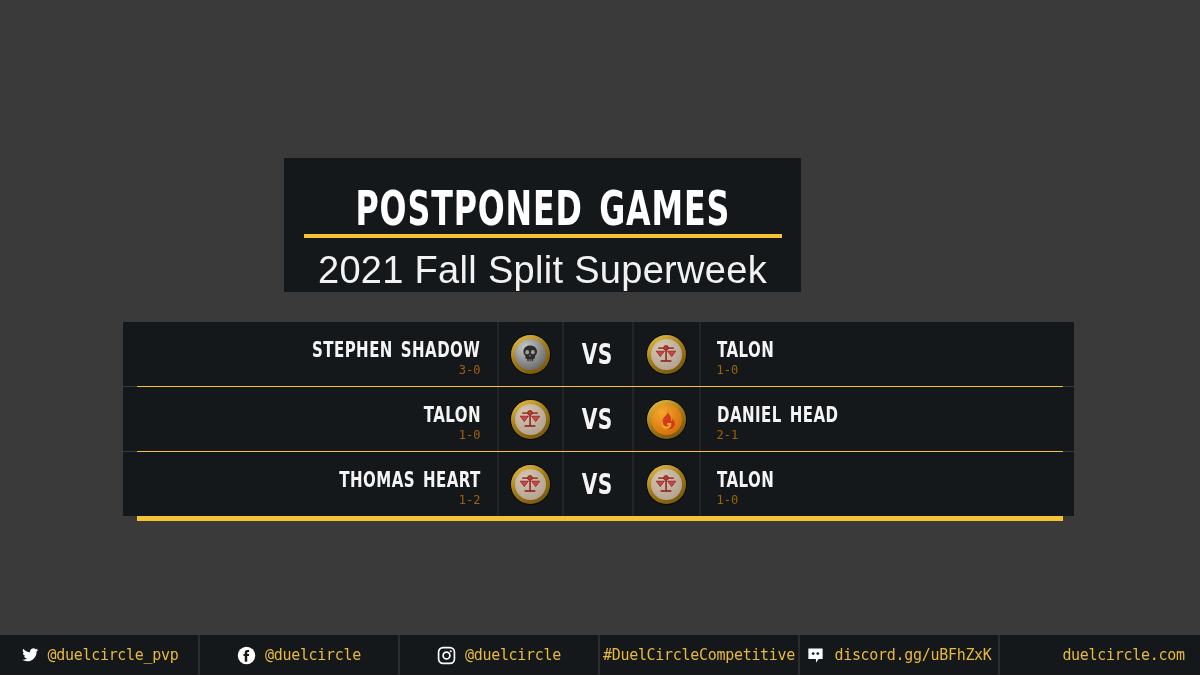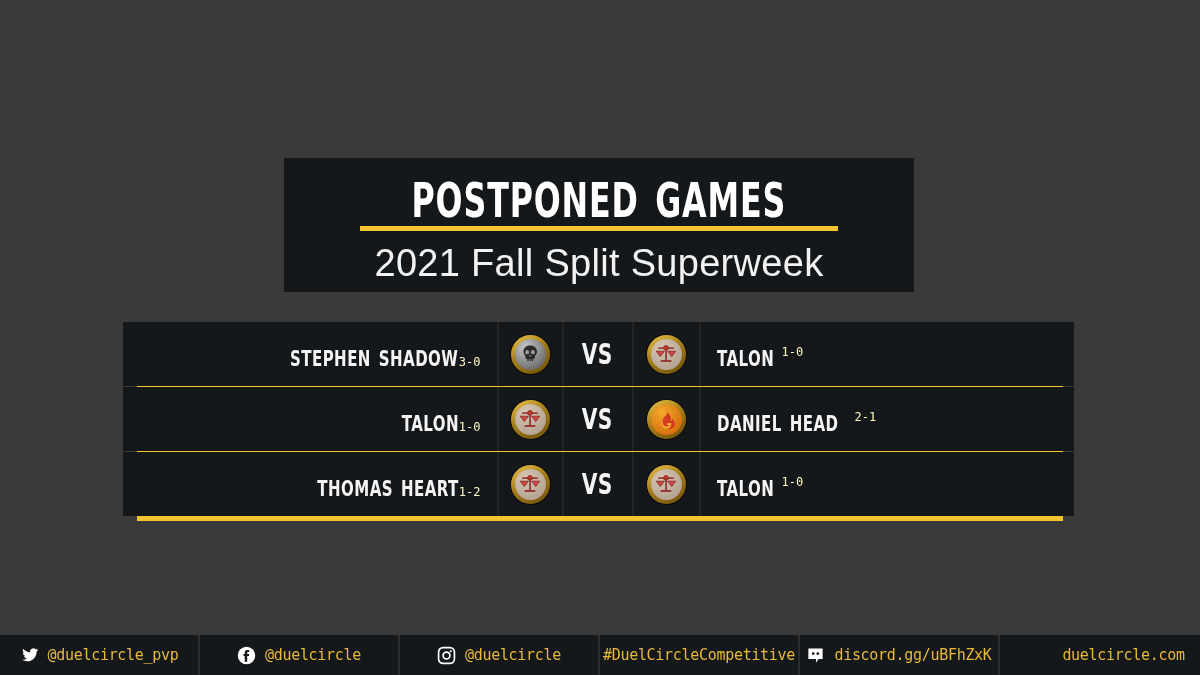--- a/index.html
+++ b/index.html
@@ -8,24 +8,25 @@
     background:#3a3a3a;
     font-family:"Liberation Sans", sans-serif;
     overflow:hidden;
     position:relative;
   }
 
   
   #title-block{
     position:absolute;
     left:284px; top:158px;
-    width:630px; height:134px;
+    width:517px; height:134px;
     background:#15181b;
     display:flex; flex-direction:column;
     align-items:center; justify-content:flex-start;
+    padding-top:8px;
   }
   #title-main{
     font-family:"DejaVu Sans Condensed","Liberation Sans", sans-serif;
     font-size:58px;
     font-weight:700;
     letter-spacing:1px;
     color:#ffffff;
     line-height:1.05;
     transform:scaleX(0.86) scaleY(1.18);
     transform-origin:center top;
@@ -71,21 +72,21 @@
   .side{
     flex:1 1 0;
     display:flex;
     align-items:center;
     position:relative;
     min-width:0;
   }
   .side.left{ justify-content:flex-end; padding-right:16px; }
   .side.right{ justify-content:flex-start; padding-left:16px; }
 
-  .team-wrap{ display:flex; flex-direction:row; }
+  .team-wrap{ display:flex; flex-direction:column; }
   .side.left .team-wrap{ align-items:flex-end; }
   .side.right .team-wrap{ align-items:flex-start; }
 
   .team-name{
     font-family:"DejaVu Sans Condensed","Liberation Sans", sans-serif;
     font-size:27px;
     font-weight:700;
     color:#f4f4f4;
     letter-spacing:0.5px;
     line-height:1;
@@ -93,21 +94,21 @@
     text-transform:lowercase;
     transform:scaleX(0.88) scaleY(1.16);
     white-space:nowrap;
   }
   .side.left .team-name{ transform-origin:right center; }
   .side.right .team-name{ transform-origin:left center; }
 
   .team-record{
     font-family:"DejaVu Sans Mono","Liberation Mono", monospace;
     font-size:12px;
-    color:#fef9c3;
+    color:#a16207;
     letter-spacing:0px;
     margin-top:5px;
     line-height:1;
   }
 
   .cell-emblem{
     width:67px;
     display:flex; align-items:center; justify-content:center;
     border-left:2px solid #242424;
     border-right:2px solid #242424;

